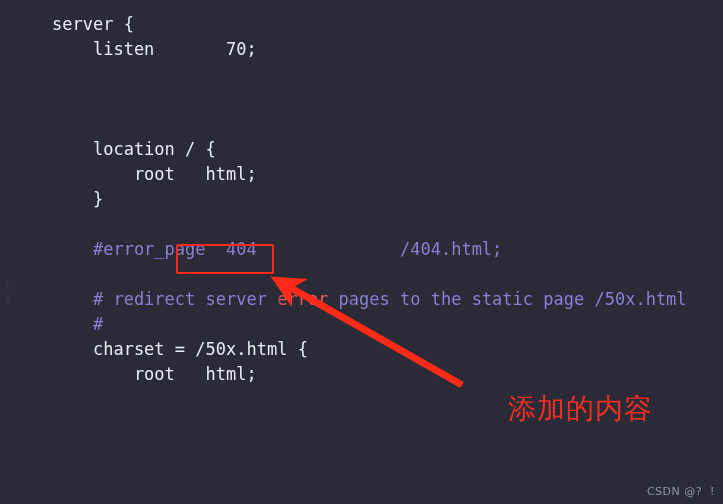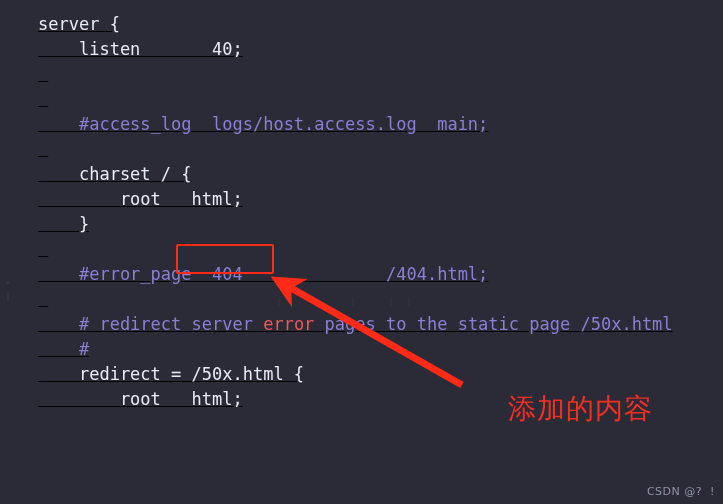--- a/index.html
+++ b/index.html
@@ -16,23 +16,22 @@
     font-family: "DejaVu Sans Mono", monospace;
   }
 
   
   #code {
     position: absolute;
     left: 0;
     top: 0;
     width: 723px;
     height: 444px;
-    padding: 12px 0 0 38px;
+    padding: 12px 0 0 52px;
     box-sizing: border-box;
-    text-decoration: underline;
   }
   .code-line {
     height: 25px;
     line-height: 25px;
     font-size: 17px;
     letter-spacing: 0px;
     white-space: pre;
     color: #e8ecf5;
   }
 
@@ -87,34 +86,33 @@
     background: #3a3a4a;
   }
 </style>
 </head>
 <body>
 
 <div id="screenshot">
 
   <div id="code">
       <div class="code-line"><span class="tok-plain">server {</span></div>
-      <div class="code-line"><span class="tok-plain">    listen       40;</span></div>
+      <div class="code-line"><span class="tok-plain">    listen       70;</span></div>
       <div class="code-line"><span class="tok-plain"> </span></div>
       <div class="code-line"><span class="tok-plain"> </span></div>
-      <div class="code-line"><span class="tok-comment">    #access_log  logs/host.access.log  main;</span></div>
       <div class="code-line"><span class="tok-plain"> </span></div>
-      <div class="code-line"><span class="tok-plain">    charset / {</span></div>
+      <div class="code-line"><span class="tok-plain">    location / {</span></div>
       <div class="code-line"><span class="tok-plain">        root   html;</span></div>
       <div class="code-line"><span class="tok-plain">    }</span></div>
       <div class="code-line"><span class="tok-plain"> </span></div>
       <div class="code-line"><span class="tok-comment">    #error_page  404              /404.html;</span></div>
       <div class="code-line"><span class="tok-plain"> </span></div>
       <div class="code-line"><span class="tok-comment">    # redirect server </span><span class="tok-err">error</span><span class="tok-comment"> pages to the static page /50x.html</span></div>
       <div class="code-line"><span class="tok-comment">    #</span></div>
-      <div class="code-line"><span class="tok-plain">    redirect = /50x.html {</span></div>
+      <div class="code-line"><span class="tok-plain">    charset = /50x.html {</span></div>
       <div class="code-line"><span class="tok-plain">        root   html;</span></div>
     </div>
 
   <div class="artifact" style="left:6px; top:281px; width:3px; height:3px; opacity:.55;"></div>
   <div class="artifact" style="left:7px; top:293px; width:2px; height:9px; opacity:.5;"></div>
   <div class="artifact" style="left:278px; top:297px; width:2px; height:9px; opacity:.35;"></div>
   <div class="artifact" style="left:352px; top:297px; width:2px; height:9px; opacity:.35;"></div>
   <div class="artifact" style="left:390px; top:297px; width:2px; height:9px; opacity:.35;"></div>
   <div class="artifact" style="left:408px; top:297px; width:2px; height:9px; opacity:.35;"></div>
 

